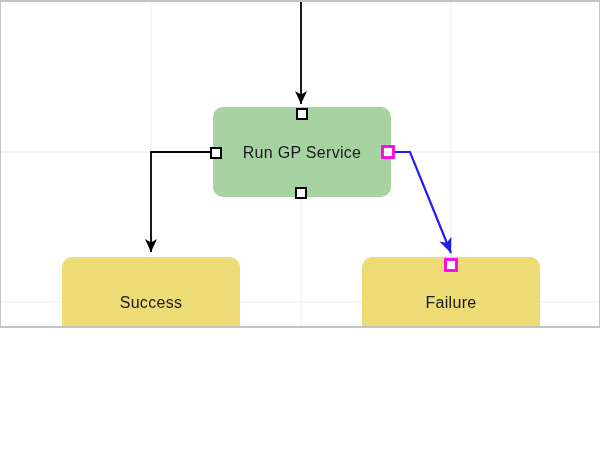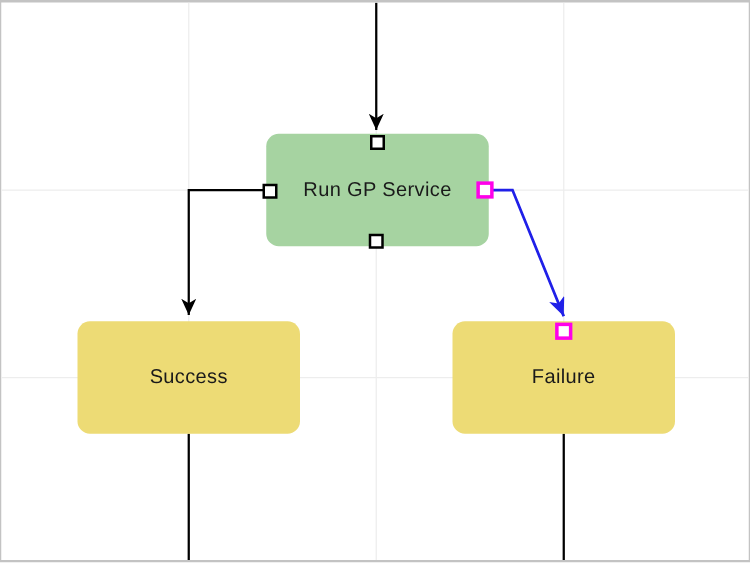--- a/index.html
+++ b/index.html
@@ -1,18 +1,18 @@
 <!DOCTYPE html>
 <html><head>
 <meta charset="utf-8">
 <style>
   html, body { margin: 0; padding: 0; background: #ffffff; }
   .canvas-frame {
     width: 600px;
-    height: 450px;
+    height: 328px;
     box-sizing: border-box;
     border-style: solid;
     border-color: #c3c3c3;
     border-width: 2px 1px 2px 1px;
     background: #ffffff;
     overflow: hidden;
   }
   .canvas-frame svg { display: block; }
   .node-label {
     font-family: "Liberation Sans", "DejaVu Sans", sans-serif;

